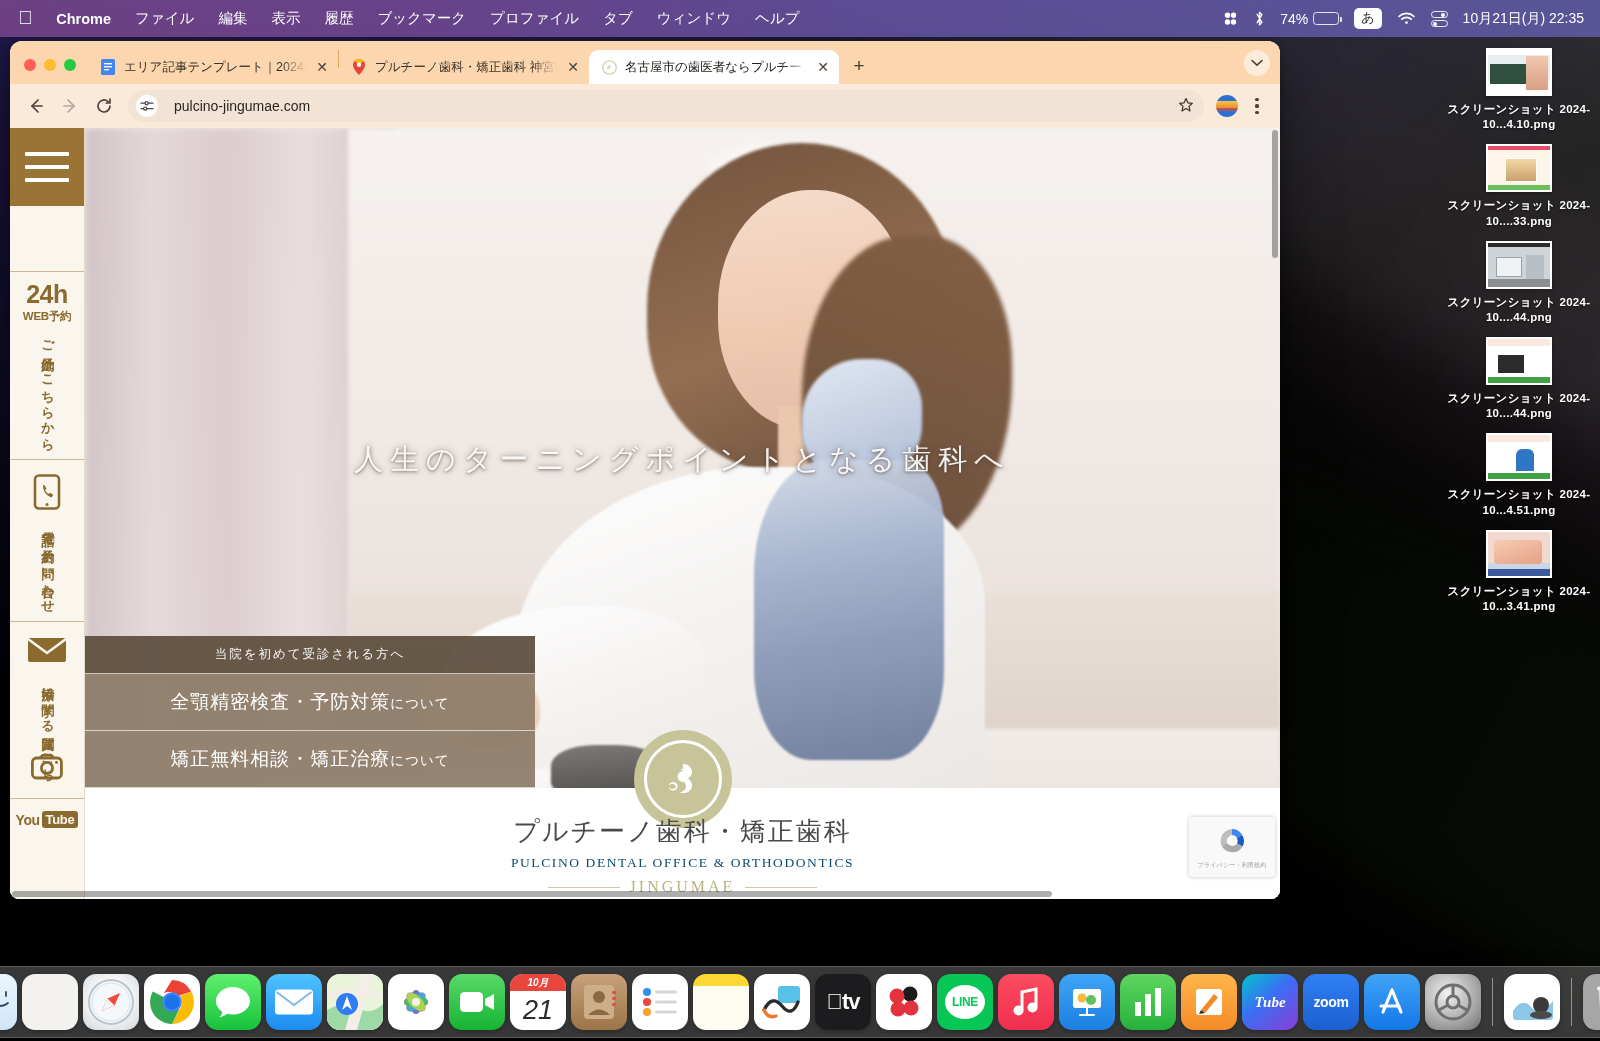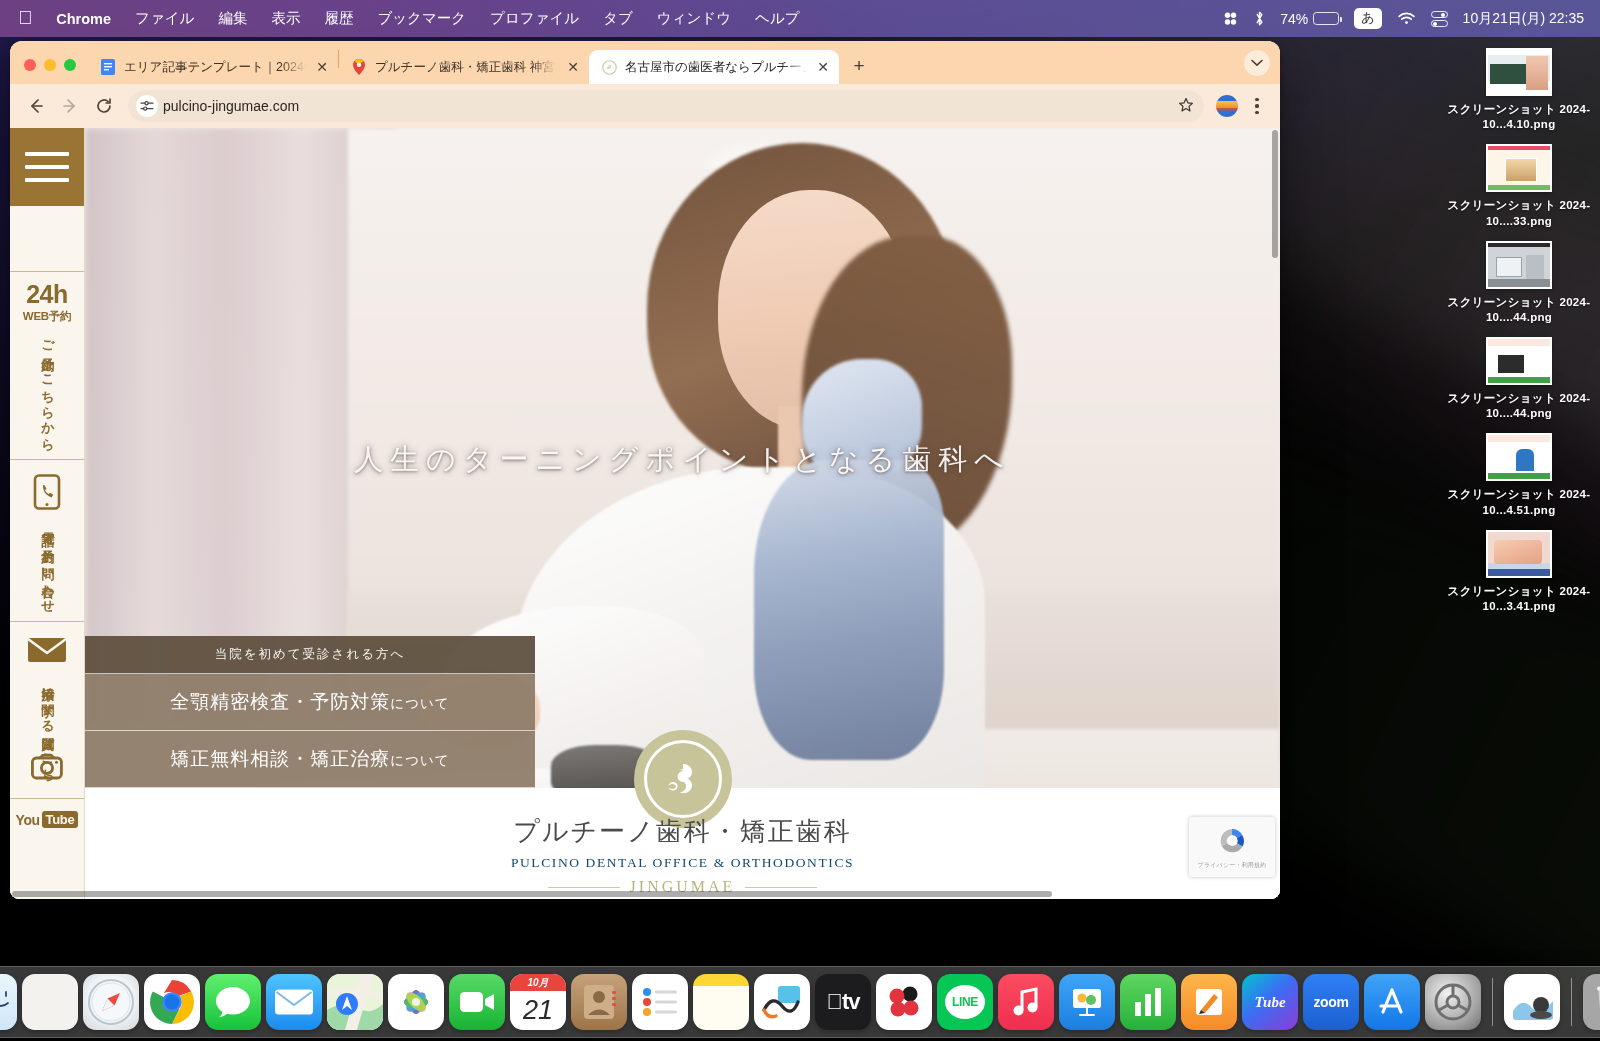--- a/index.html
+++ b/index.html
@@ -106,21 +106,21 @@
 
   
   #toolbar {
     height:44px; background:#fbead9; display:flex; align-items:center; gap:2px;
     padding:0 10px;
   }
   .tb-btn { width:32px; height:32px; border-radius:50%; display:flex; align-items:center; justify-content:center; color:#4b423a; }
   .tb-btn.disabled { color:#b3a79d; }
   #omnibox {
     flex:1 1 auto; height:32px; background:#f2e4d5; border-radius:16px;
-    display:flex; align-items:center; gap:5px; padding:0 6px 0 8px; margin:0 6px;
+    display:flex; align-items:center; gap:16px; padding:0 6px 0 8px; margin:0 6px;
     font-size:14px; color:#2b2620;
   }
   .site-chip { width:22px;height:22px;border-radius:50%;background:#fff;display:flex;align-items:center;justify-content:center;flex:0 0 22px; }
   #omnibox .url { flex:1 1 auto; }
   .star { margin-left:auto; margin-right:4px; color:#4b423a; font-size:15px; }
   .profile-pic {
     width:22px;height:22px;border-radius:50%;flex:0 0 22px; margin:0 4px;
     background:linear-gradient(180deg,#2f6fd0 0%,#2f6fd0 28%, #f0c44a 28%, #ef8c2e 60%, #d94f3d 60%, #2f6fd0 78%, #2f6fd0 100%);
     overflow:hidden; position:relative;
   }

